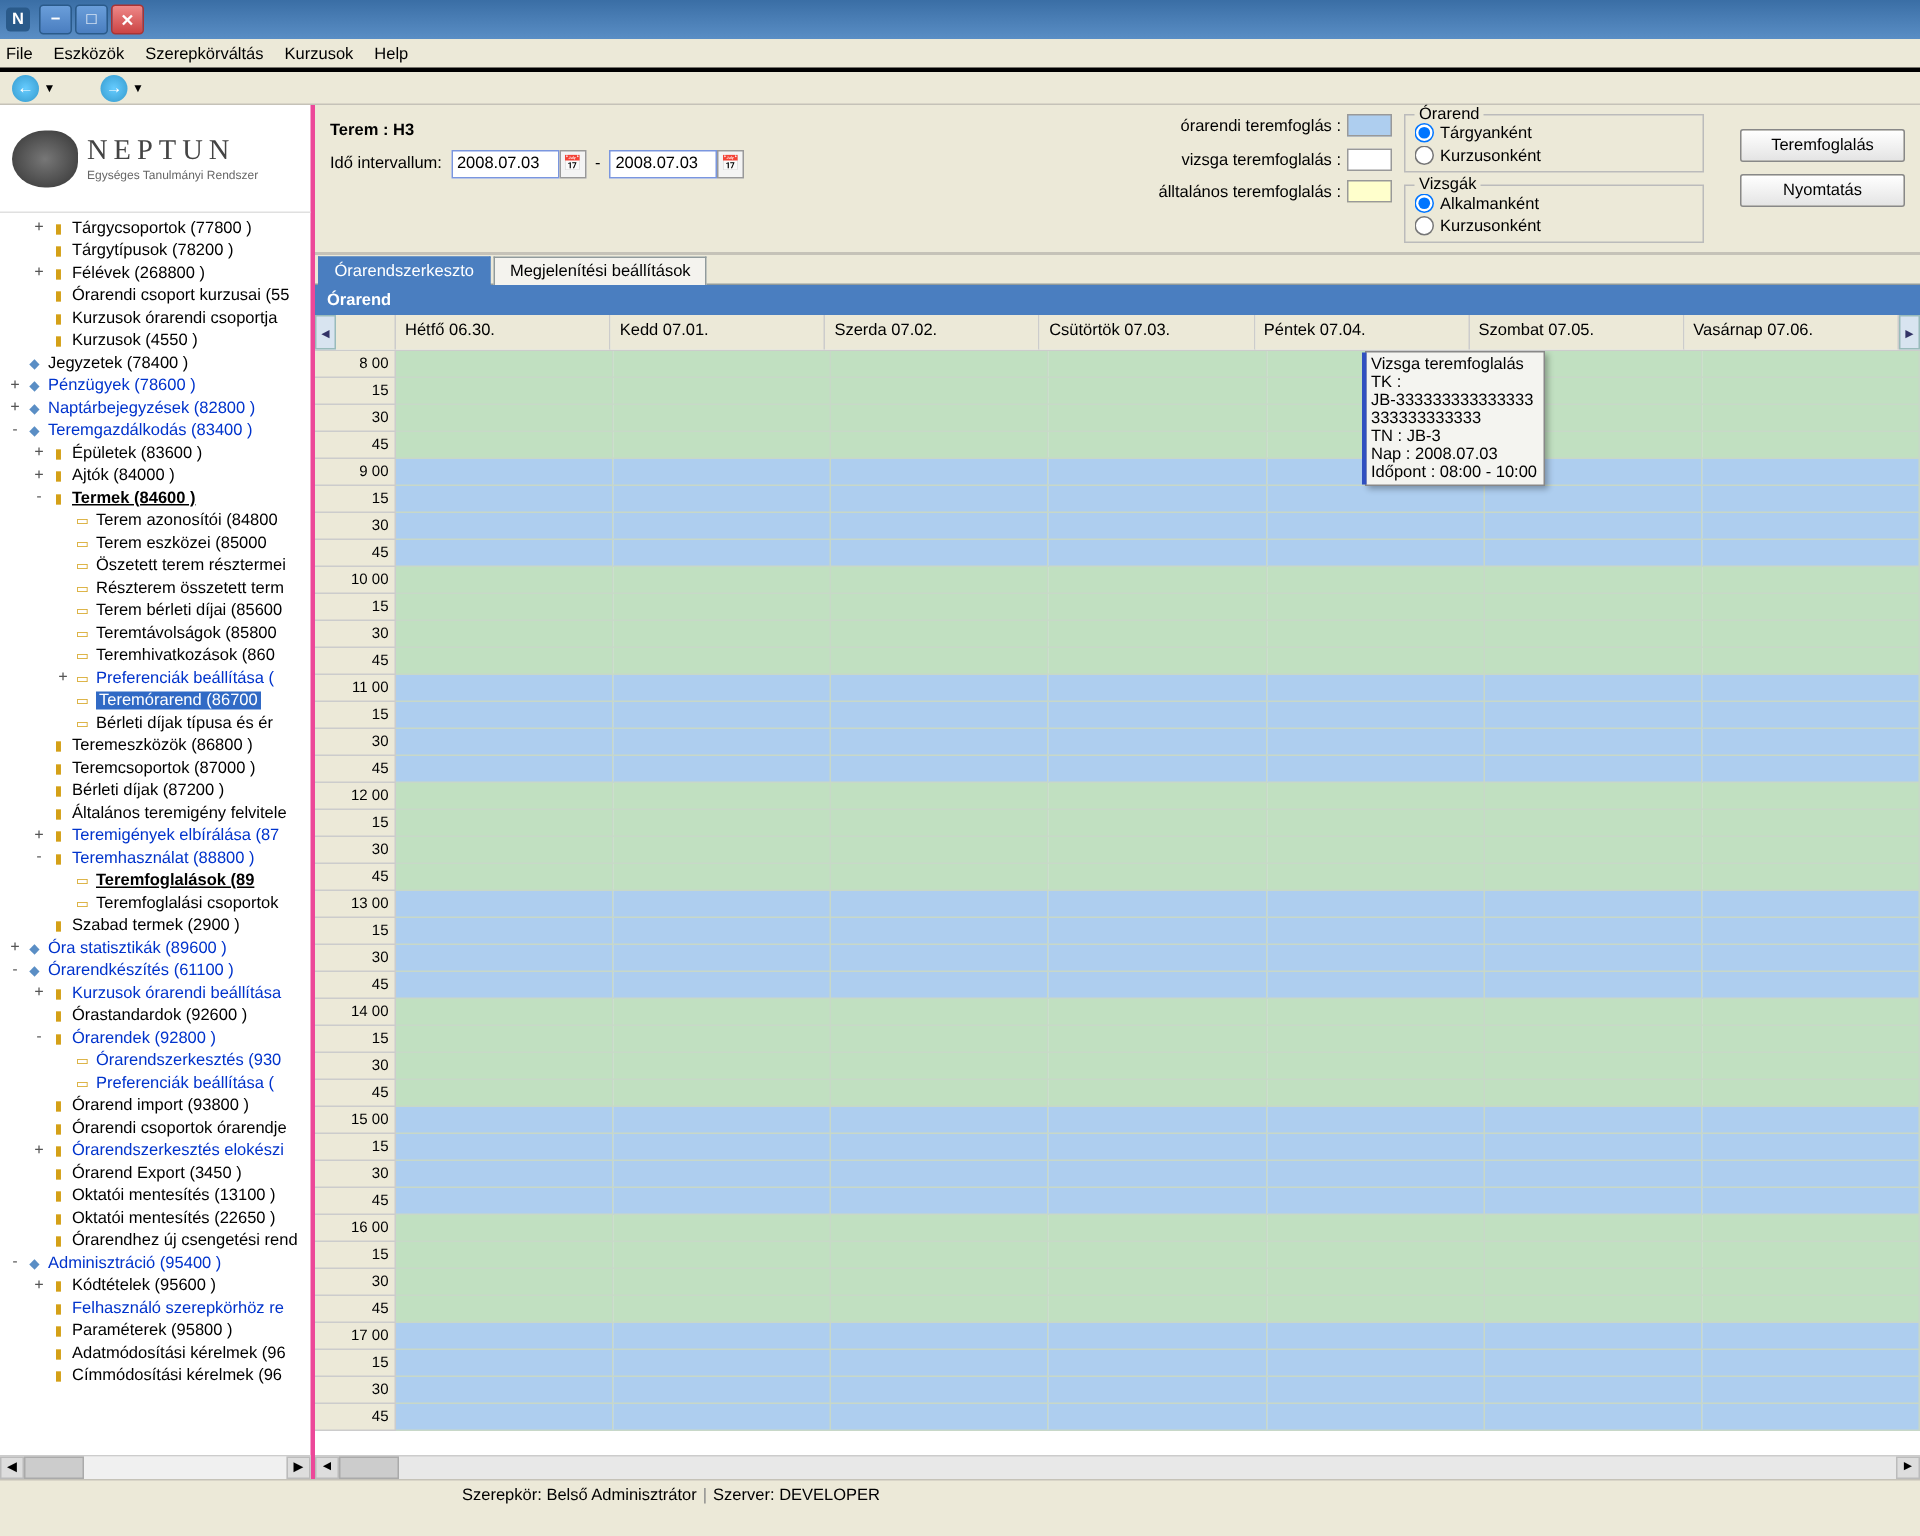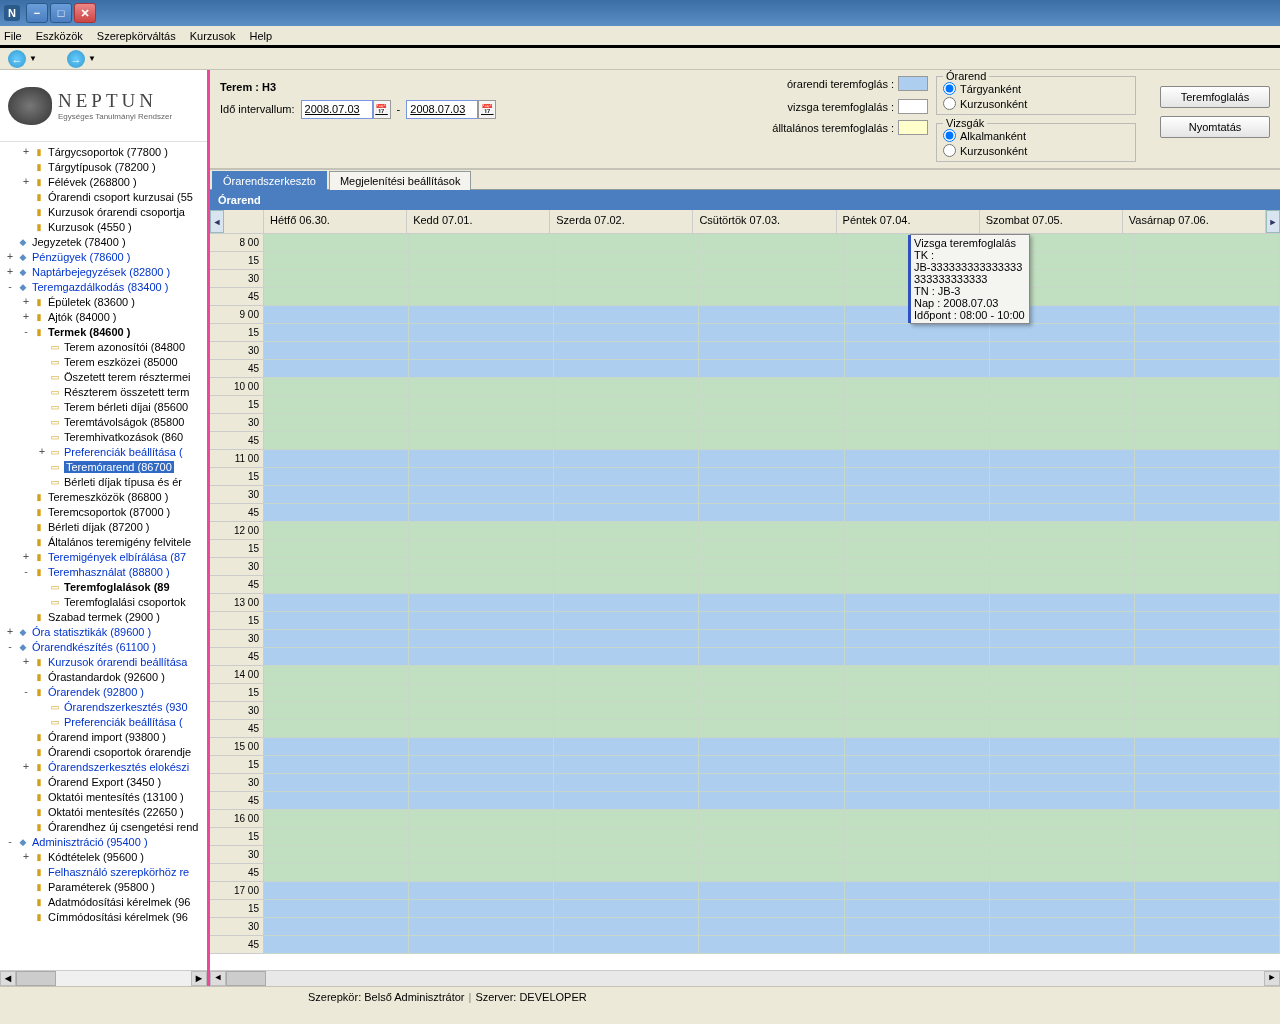--- a/index.html
+++ b/index.html
@@ -29,35 +29,35 @@
 .logo .txt { display:flex; flex-direction:column; }
 .logo .txt .big { font-family: Georgia, serif; font-size:19px; letter-spacing:4px; color:#444; }
 .logo .txt .small { font-size:8px; color:#666; }
 .tree { flex:1; overflow:auto; padding:2px 0; }
 .tree .node { display:flex; align-items:center; height:15px; padding-left:4px; white-space:nowrap; cursor:default; }
 .tree .node .tw { width:12px; text-align:center; color:#555; font-family:monospace; font-size:10px; }
 .tree .node .ic { width:14px; height:12px; margin-right:2px; display:flex;align-items:center;justify-content:center;font-size:9px; }
 .tree .node .lbl { color:#000; }
 .tree .node .lbl.blue { color:#0033cc; }
 .tree .node.selected .lbl { background:#316ac5; color:#fff; padding:0 2px; }
-.tree .node.bold .lbl { font-weight:bold; }
+.tree .node.bold .lbl { font-weight:bold;text-decoration:underline; }
 .ic.folder { color:#d4a017; }
 .ic.diamond { color:#5a8ec5; }
 .ic.page { color:#d4a017; }
 .sb-scroll { height:16px; background:#e8e8e8; border-top:1px solid #ccc; display:flex; }
 .sb-scroll .track { flex:1; background:#f0f0f0; }
 .sb-scroll .arr { width:16px; background:#ddd; border:1px solid #bbb; text-align:center; }
 
 .content { flex:1; display:flex; flex-direction:column; background:#ece9d8; }
 .topform { border-bottom:2px solid #c5c2b8; padding:6px 10px; display:grid; grid-template-columns: 460px 240px 200px 1fr; gap:6px 8px; align-items:start; }
 .topform .row { display:flex; align-items:center; gap:6px; height:22px; }
 .topform label { font-size:11px; }
 .topform .bold { font-weight:bold; }
 .topform input[type=text] { height:19px; border:1px solid #7a96df; padding:0 3px; font-size:11px; }
-.topform .datepick { display:flex; align-items:flex-end;text-decoration:underline; }
+.topform .datepick { display:flex; align-items:flex-end; }
 .topform .datepick input { width:72px; }
 .topform .datepick .cal { width:18px; height:19px; border:1px solid #999; background:#f4f4f4; display:flex;align-items:center;justify-content:center;font-size:10px; }
 .topform button { height:22px; padding:0 16px; border:1px solid #888; background:linear-gradient(#fff,#e4e4e4); border-radius:2px; }
 .legend { display:flex; align-items:center; gap:4px; justify-content:flex-end; }
 .legend .sw { width:30px; height:15px; border:1px solid #999; }
 .sw.blue { background:#aeceef; }
 .sw.white { background:#fff; }
 .sw.yellow { background:#ffffcc; }
 .groupbox { border:1px solid #bbb; padding:3px 6px 4px; font-size:11px; position:relative; background:#ece9d8;}
 .groupbox .gtitle { position:absolute; top:-7px; left:6px; background:#ece9d8; padding:0 3px; }

